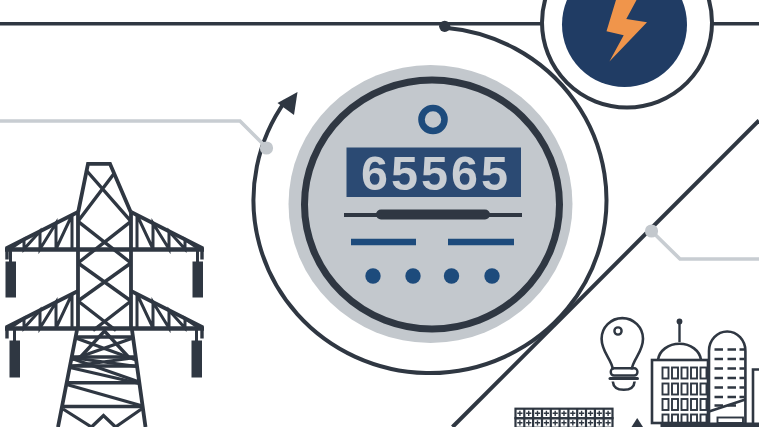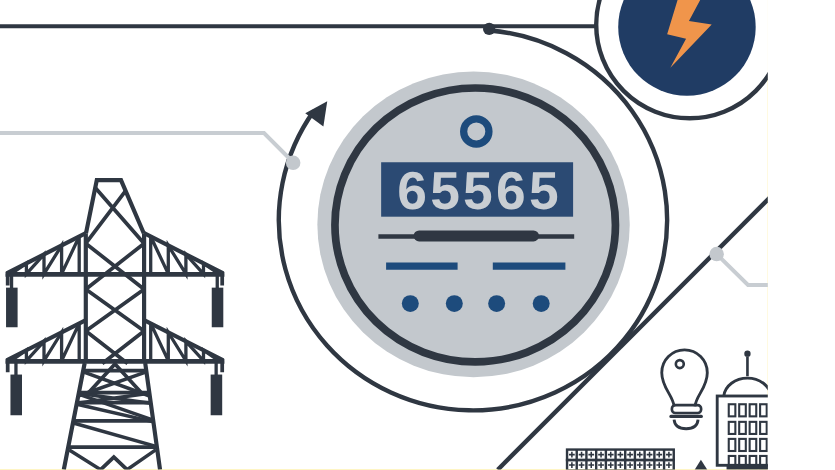--- a/index.html
+++ b/index.html
@@ -1,16 +1,16 @@
 <!DOCTYPE html>
 <html><head>
 <meta charset="utf-8">
 <style>
 html,body{margin:0;padding:0;background:#ffffff;}
-#stage{position:relative;width:698px;height:427px;overflow:hidden;background:#fde047;font-family:"Liberation Sans",sans-serif;}
+#stage{position:relative;width:759px;height:427px;overflow:hidden;background:#d946ef;font-family:"Liberation Sans",sans-serif;}
 svg{display:block;}
 </style>
 </head>
 <body>
 <div id="stage">
 <svg width="759" height="427" viewBox="0 0 759 427">
 
   <rect x="0" y="0" width="759" height="427" fill="#ffffff"></rect>
 
   <line x1="0" y1="23.8" x2="541" y2="23.8" stroke="#2f3742" stroke-width="3.6"></line>

